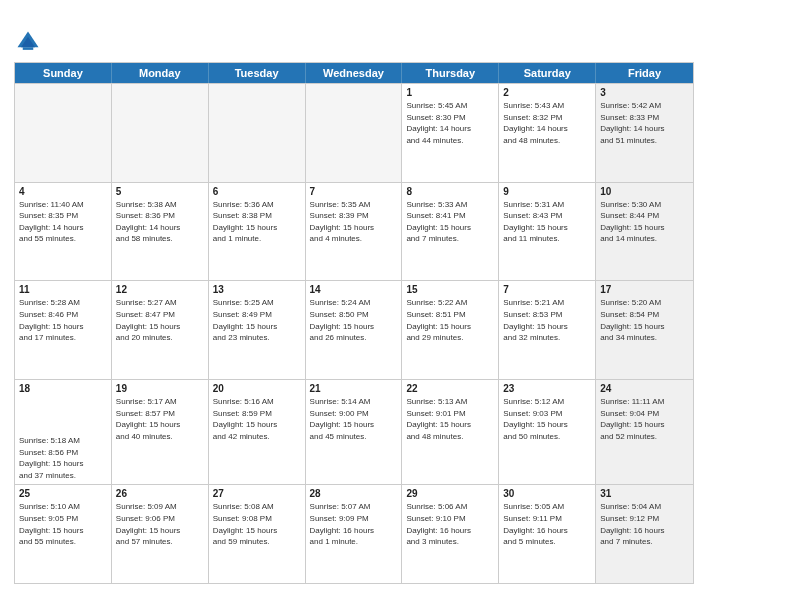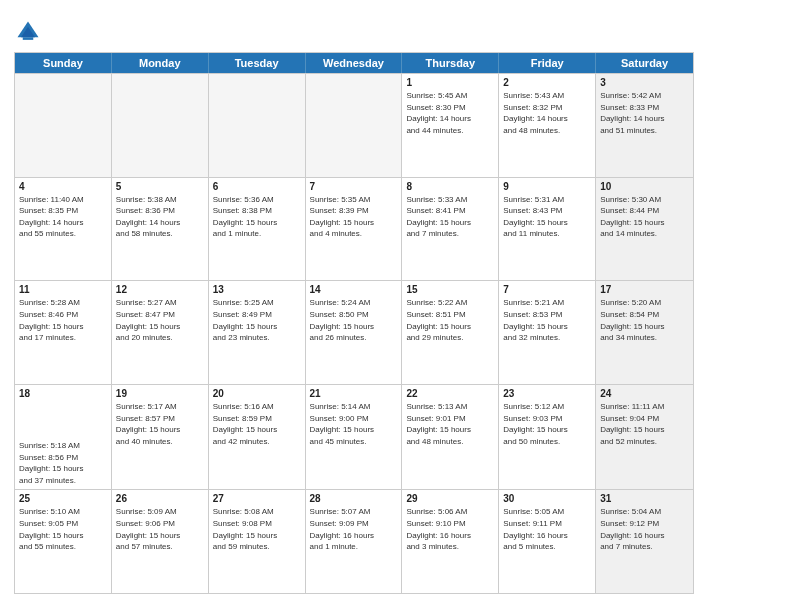--- a/index.html
+++ b/index.html
@@ -6,21 +6,21 @@
     body {
       width: 792px;
       height: 612px;
       font-family: Arial, sans-serif;
       background: #fff;
       overflow: hidden;
     }
     .page {
       width: 708px;
       height: 612px;
-      padding: 18px 14px;
+      padding: 28px 14px;
       display: flex;
       flex-direction: column;
     }
     .header {
       display: flex;
       justify-content: space-between;
       align-items: flex-start;
       margin-bottom: 6px;
     }
     .logo {
@@ -130,22 +130,22 @@
     </div>
   </div>
 
   <div class="calendar">
     <div class="cal-header-row">
     <div class="cal-header-cell">Sunday</div>
         <div class="cal-header-cell">Monday</div>
         <div class="cal-header-cell">Tuesday</div>
         <div class="cal-header-cell">Wednesday</div>
         <div class="cal-header-cell">Thursday</div>
+        <div class="cal-header-cell">Saturday</div>
         <div class="cal-header-cell">Friday</div>
-        <div class="cal-header-cell">Saturday</div>
       </div>
     <div class="cal-body">
     <div class="cal-week">
           <div class="cal-cell empty"></div>
           <div class="cal-cell empty"></div>
           <div class="cal-cell empty"></div>
           <div class="cal-cell empty"></div>
           <div class="cal-cell">
             <div class="day-num">1</div>
             <div class="day-info" style="white-space: pre-line;">Sunrise: 5:45 AM

